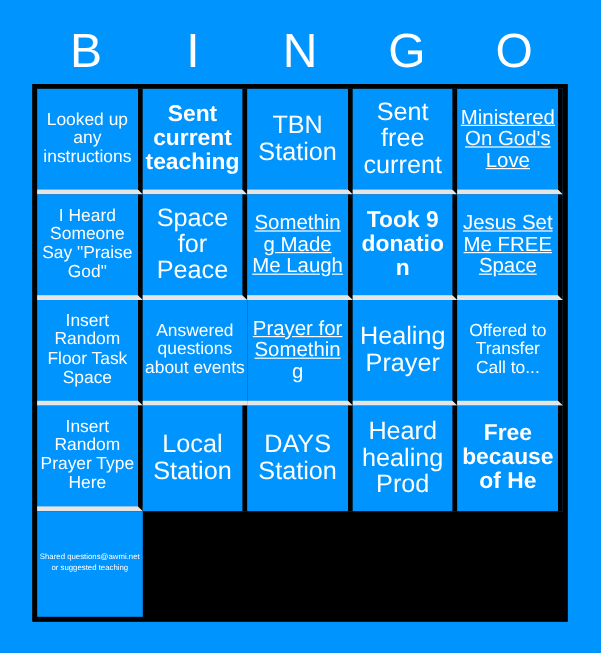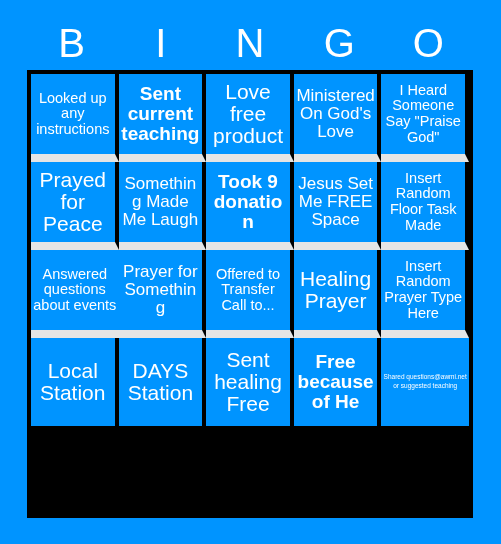--- a/index.html
+++ b/index.html
@@ -59,21 +59,21 @@
     grid-template-rows: repeat(5, 1fr);
     background: #000000;
     gap: 0px;
   }
 
   .cell {
     position: relative;
     box-sizing: border-box;
     background: #0094ff;
     border-right: 4px solid #000000;
-    border-bottom: 8px solid #e5e5e5;
+    border-bottom: 4px solid #e5e5e5;
     display: flex;
     align-items: center;
     justify-content: center;
     overflow: hidden;
     padding: 1px 2px;
   }
   
   .cell.col-last { border-right: none; }
   .cell.row-last { border-bottom: none; }
 
@@ -83,21 +83,21 @@
     width: 100%;
     line-height: 1.04;
     font-family: "Liberation Sans", sans-serif;
     word-wrap: break-word;
     user-select: none;
   }
 
   
   .fs-xl   { font-size: 21px; line-height: 1.05; }
   .fs-lg   { font-size: 19px; line-height: 1.05; font-weight: bold; }
-  .fs-md   { font-size: 17px; line-height: 1.06; }
+  .fs-md   { font-size: 17px; line-height: 1.06; text-decoration: underline; }
   .fs-sm   { font-size: 14.5px; line-height: 1.08; }
   .fs-tiny { font-size: 6.5px; line-height: 1.35; }
 </style>
 </head>
 <body>
 
 <div id="card">
 
   <div id="header">
     <div class="header-letter">B</div>
@@ -109,70 +109,73 @@
 
   <div id="grid">
 
     <div class="cell">
         <span class="cell-text fs-sm">Looked up any instructions</span>
       </div>
     <div class="cell">
         <span class="cell-text fs-lg">Sent current teaching</span>
       </div>
     <div class="cell">
-        <span class="cell-text fs-xl">Love free product</span>
+        <span class="cell-text fs-xl">TBN Station</span>
+      </div>
+    <div class="cell">
+        <span class="cell-text fs-xl">Sent free current</span>
       </div>
 
     <div class="cell">
         <span class="cell-text fs-md">Ministered On God's Love</span>
       </div>
     <div class="cell">
         <span class="cell-text fs-sm">I Heard Someone Say "Praise God"</span>
       </div>
     <div class="cell">
-        <span class="cell-text fs-xl">Prayed for Peace</span>
+        <span class="cell-text fs-xl">Space for Peace</span>
       </div>
 
     <div class="cell">
         <span class="cell-text fs-md">Something Made Me Laugh</span>
       </div>
     <div class="cell">
         <span class="cell-text fs-lg">Took 9 donation</span>
       </div>
     <div class="cell">
         <span class="cell-text fs-md">Jesus Set Me FREE Space</span>
       </div>
     <div class="cell">
-        <span class="cell-text fs-sm">Insert Random Floor Task Made</span>
+        <span class="cell-text fs-sm">Insert Random Floor Task Space</span>
       </div>
     <div class="cell col-last">
         <span class="cell-text fs-sm">Answered questions about events</span>
       </div>
 
     <div class="cell">
         <span class="cell-text fs-md">Prayer for Something</span>
       </div>
     <div class="cell">
-        <span class="cell-text fs-sm">Offered to Transfer Call to...</span>
+        <span class="cell-text fs-xl">Healing Prayer</span>
       </div>
     <div class="cell">
-        <span class="cell-text fs-xl">Healing Prayer</span>
+        <span class="cell-text fs-sm">Offered to Transfer Call to...</span>
       </div>
     <div class="cell">
         <span class="cell-text fs-sm">Insert Random Prayer Type Here</span>
       </div>
 
     <div class="cell row-last">
         <span class="cell-text fs-xl">Local Station</span>
       </div>
     <div class="cell row-last">
         <span class="cell-text fs-xl">DAYS Station</span>
       </div>
     <div class="cell row-last">
-        <span class="cell-text fs-xl">Sent healing Free</span>
+        <span class="cell-text fs-xl">Heard healing Prod</span>
       </div>
     <div class="cell row-last">
         <span class="cell-text fs-lg">Free because of He</span>
       </div>
     <div class="cell row-last col-last">
         <span class="cell-text fs-tiny">Shared questions@awmi.net or suggested teaching</span>
       </div>
   </div>
 
 </div>

